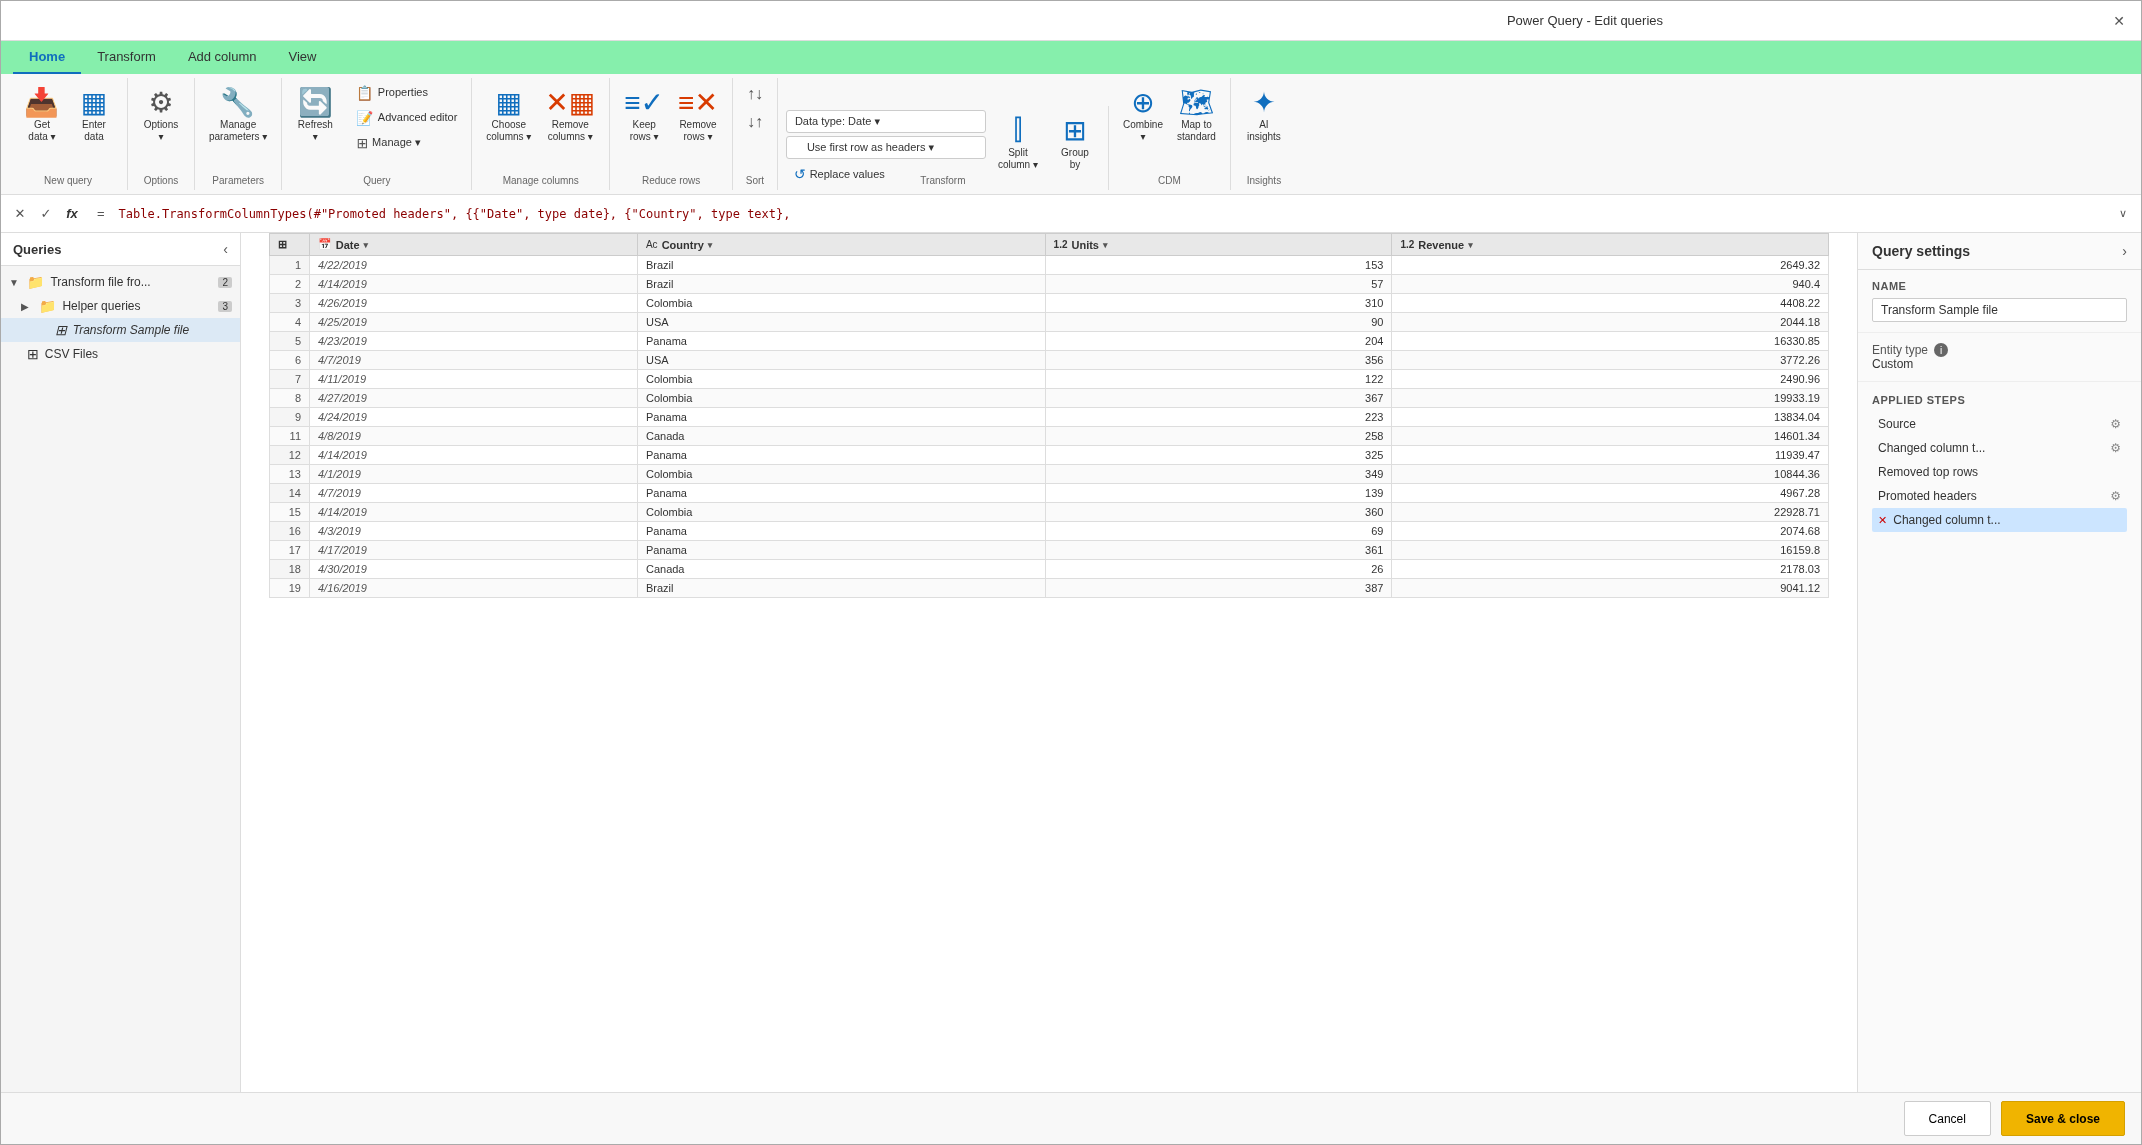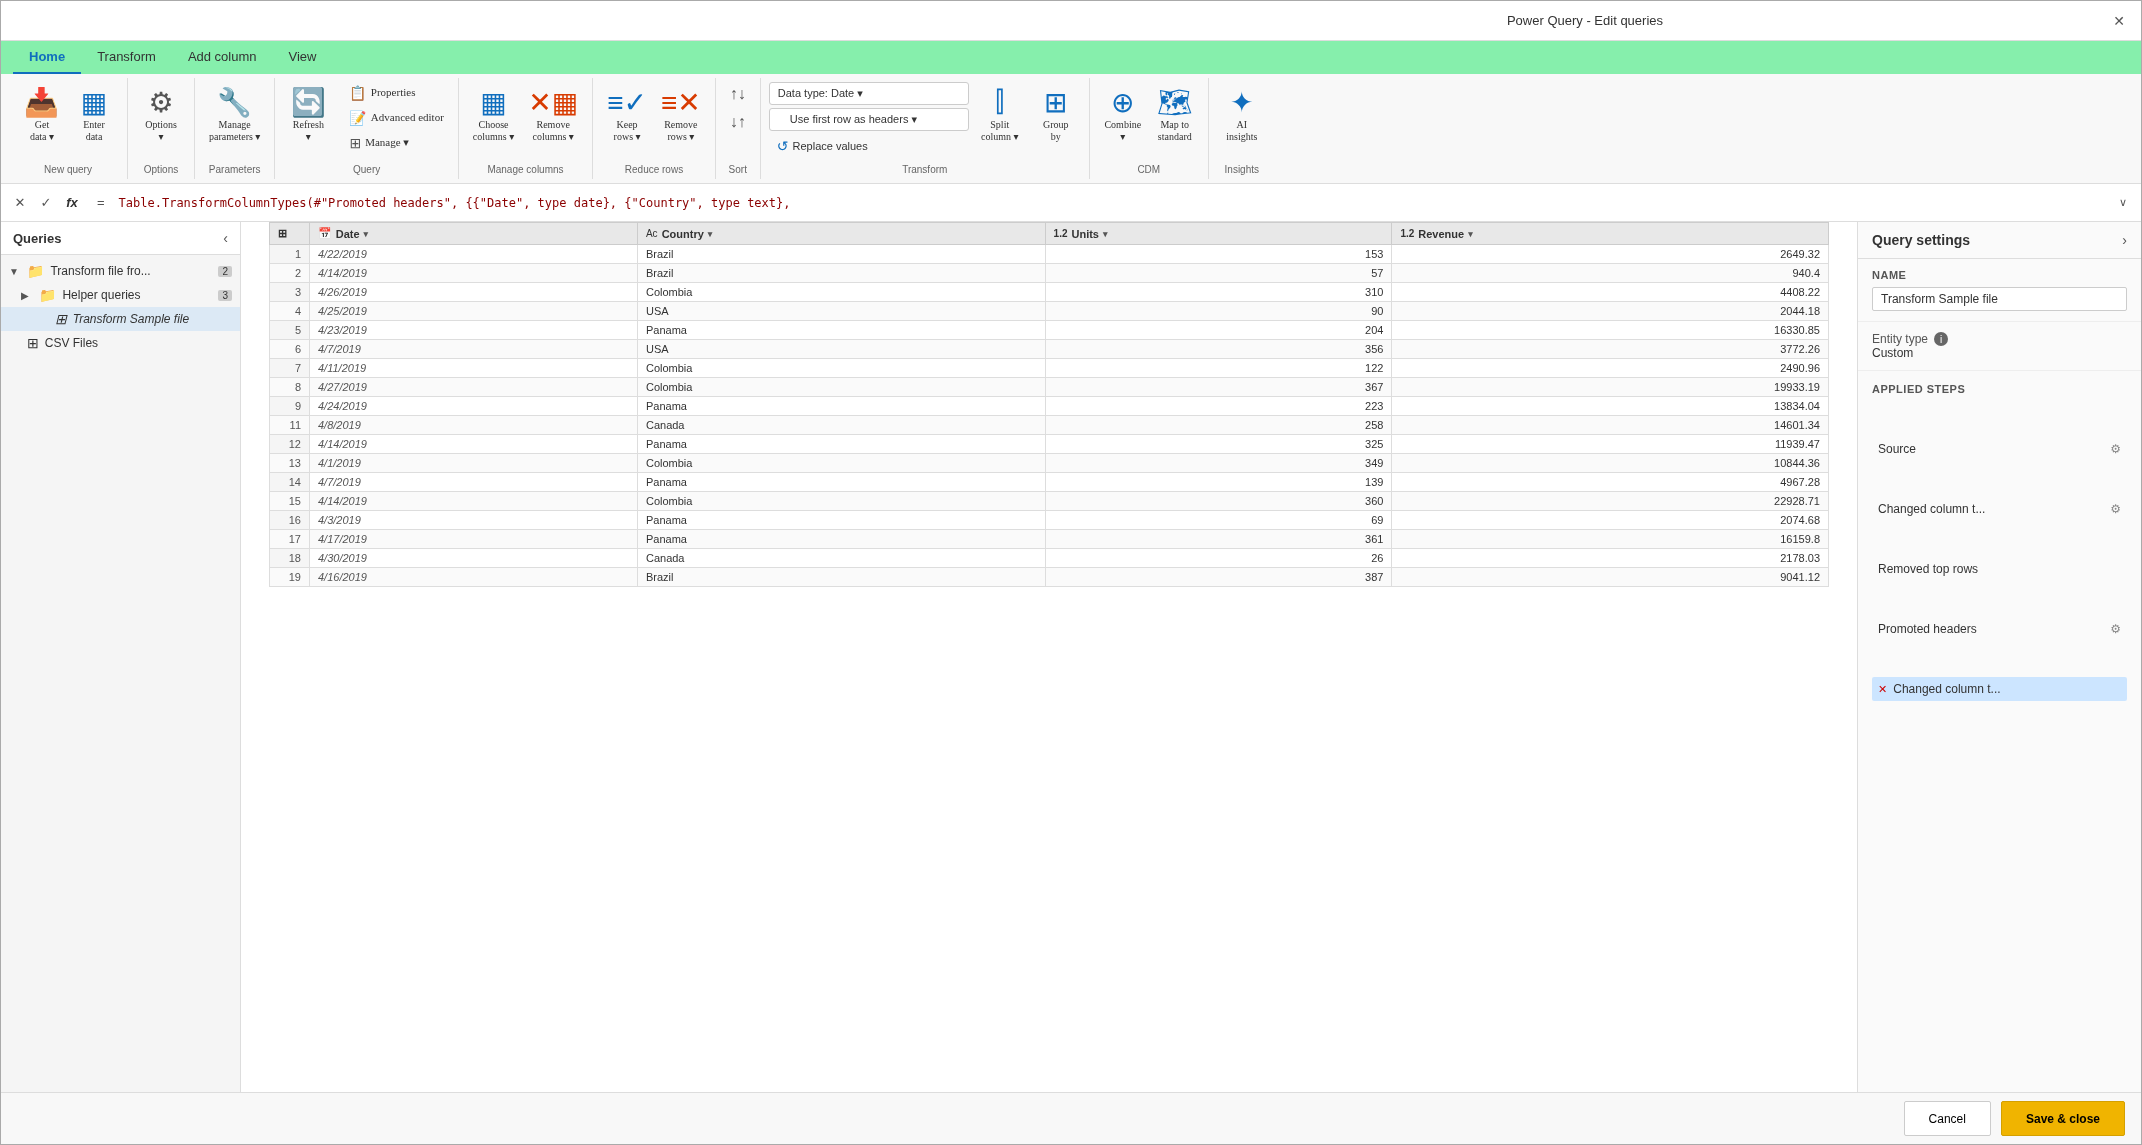--- a/index.html
+++ b/index.html
@@ -18,21 +18,21 @@
     .ribbon-tab { padding: 8px 16px; font-size: 13px; cursor: pointer; color: #333; border-bottom: 2px solid transparent; }
     .ribbon-tab.active { border-bottom: 2px solid #106ebe; color: #106ebe; font-weight: 600; }
 
     
     .ribbon { background: #f8f8f8; border-bottom: 1px solid #ddd; display: flex; align-items: stretch; padding: 4px 8px; gap: 0; min-height: 110px; }
     .ribbon-group { display: flex; flex-direction: column; border-right: 1px solid #ddd; padding: 4px 8px; position: relative; }
     .ribbon-group:last-child { border-right: none; }
     .ribbon-group-label { font-size: 10px; color: #666; text-align: center; position: absolute; bottom: 4px; left: 0; right: 0; }
     .ribbon-btns { display: flex; align-items: flex-start; gap: 2px; flex: 1; }
     .rb { display: flex; flex-direction: column; align-items: center; justify-content: flex-start; padding: 4px 6px; cursor: pointer; border-radius: 3px; min-width: 50px; }
-    .rb .label { font-size: 10px; color: #333; text-align: center; line-height: 1.2; font-family: Liberation Serif, serif; }
+    .rb .label { font-size: 10px; color: #333; text-align: center; line-height: 1.2; }
     .rb.small { flex-direction: row; gap: 4px; min-width: auto; padding: 3px 6px; align-items: center; }
     .rb.small .label { font-size: 11px; }
 
     
     .formula-bar { display: flex; align-items: center; background: #fff; border-bottom: 1px solid #ddd; padding: 4px 8px; gap: 8px; height: 38px; }
     .formula-btns { display: flex; gap: 4px; }
     .formula-btn { width: 22px; height: 22px; display: flex; align-items: center; justify-content: center; cursor: pointer; font-size: 13px; color: #555; }
     .formula-eq { font-size: 13px; color: #555; padding: 0 6px; }
     .formula-input { flex: 1; font-size: 12px; font-family: 'Consolas', monospace; color: #8b0000; background: transparent; border: none; outline: none; }
     .formula-expand { font-size: 11px; color: #555; cursor: pointer; padding: 2px 6px; }
@@ -77,21 +77,21 @@
     .qs-expand { cursor: pointer; font-size: 14px; color: #555; }
     .qs-section { padding: 10px 14px; border-bottom: 1px solid #eee; }
     .qs-label { font-size: 11px; font-weight: 600; color: #555; margin-bottom: 6px; text-transform: uppercase; letter-spacing: 0.5px; }
     .qs-input { width: 100%; border: 1px solid #ccc; padding: 4px 8px; font-size: 12px; color: #333; background: #fff; border-radius: 2px; }
     .qs-entity-row { display: flex; align-items: center; gap: 6px; }
     .qs-entity-label { font-size: 12px; color: #555; }
     .qs-info { font-size: 12px; color: #555; cursor: help; background: #666; color: #fff; border-radius: 50%; width: 14px; height: 14px; display: flex; align-items: center; justify-content: center; font-size: 10px; }
     .qs-entity-value { font-size: 12px; color: #333; }
     .steps-list { padding: 4px 14px; flex: 1; }
     .steps-title { font-size: 11px; font-weight: 600; color: #555; padding: 8px 0 6px 0; text-transform: uppercase; letter-spacing: 0.5px; }
-    .step-item { display: flex; align-items: center; padding: 5px 6px; cursor: pointer; font-size: 12px; color: #333; border-radius: 2px; gap: 4px; margin-top: 36px; }
+    .step-item { display: flex; align-items: center; padding: 5px 6px; cursor: pointer; font-size: 12px; color: #333; border-radius: 2px; gap: 4px; }
     .step-item.active { background: #cce5ff; }
     .step-gear { font-size: 12px; color: #888; margin-left: auto; cursor: pointer; }
     .step-x { font-size: 11px; color: #c00; margin-right: 2px; cursor: pointer; }
 
     
     .bottom-bar { border-top: 1px solid #ddd; padding: 8px 16px; display: flex; justify-content: flex-end; gap: 10px; background: #f8f8f8; height: 52px; }
     .btn-cancel { padding: 8px 24px; background: #fff; border: 1px solid #ccc; font-size: 12px; cursor: pointer; border-radius: 2px; }
     .btn-save { padding: 8px 24px; background: #f0b400; border: 1px solid #d4a000; font-size: 12px; cursor: pointer; border-radius: 2px; font-weight: 600; }
 
     .col-dropdown { font-size: 9px; color: #555; }
@@ -209,21 +209,21 @@
         <div class="rb small">
           <div style="font-size:16px;color:#555">↑↓</div>
         </div>
         <div class="rb small">
           <div style="font-size:16px;color:#555">↓↑</div>
         </div>
       </div>
       <div class="ribbon-group-label">Sort</div>
     </div>
 
-    <div class="ribbon-group" style="min-width:280px;">
+    <div class="ribbon-group" style="min-width:280px;margin-top:28px;">
       <div style="display:flex;gap:6px;flex:1;">
         <div style="display:flex;flex-direction:column;gap:3px;min-width:200px;">
           <div class="rb small" style="border:1px solid #ccc;background:#fff;padding:4px 8px;">
             <div style="font-size:11px;color:#333">Data type: Date ▾</div>
           </div>
           <div class="rb small" style="border:1px solid #ccc;background:#fff;padding:4px 20px;">
             <div style="font-size:11px;color:#333">Use first row as headers ▾</div>
           </div>
           <div class="rb small" style="padding:4px 8px;">
             <div style="font-size:14px;color:#106ebe">↺</div>

